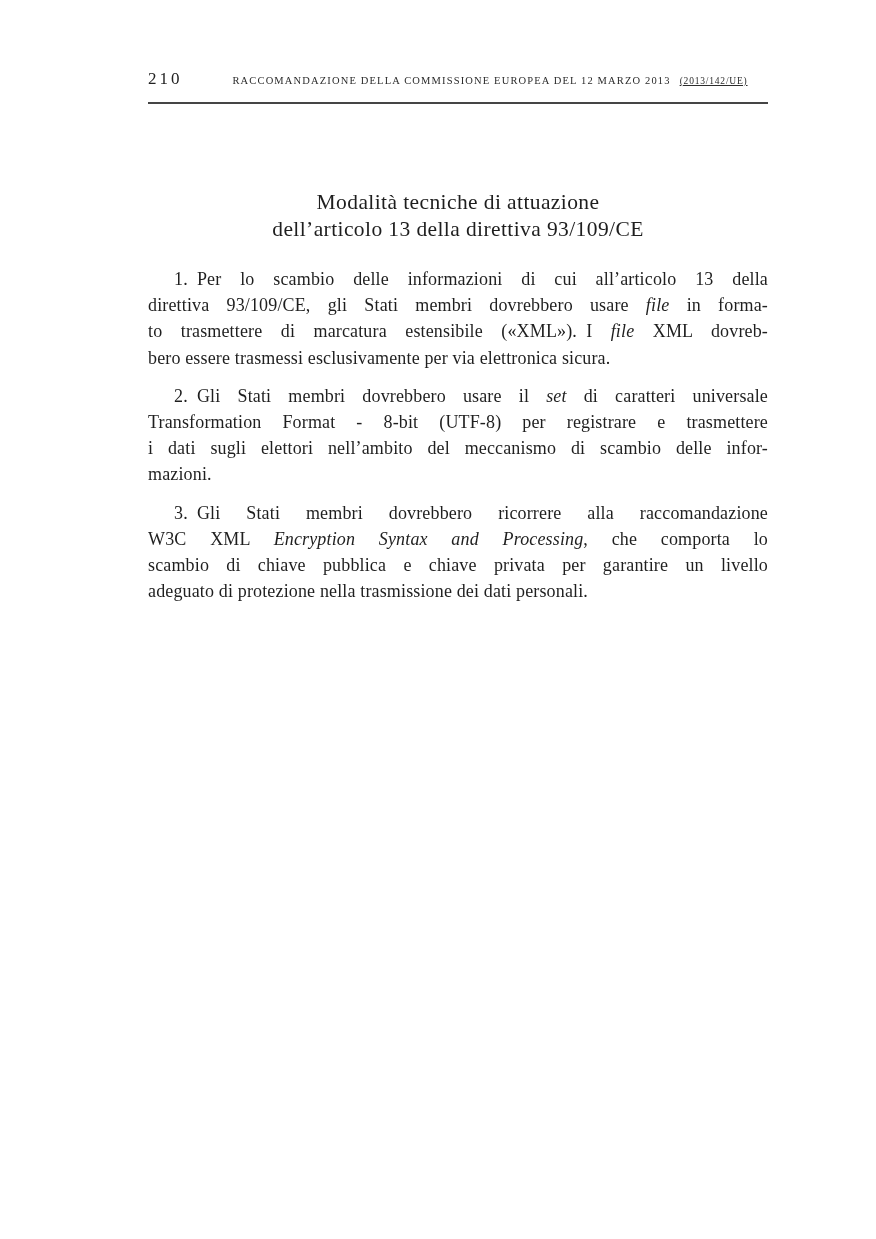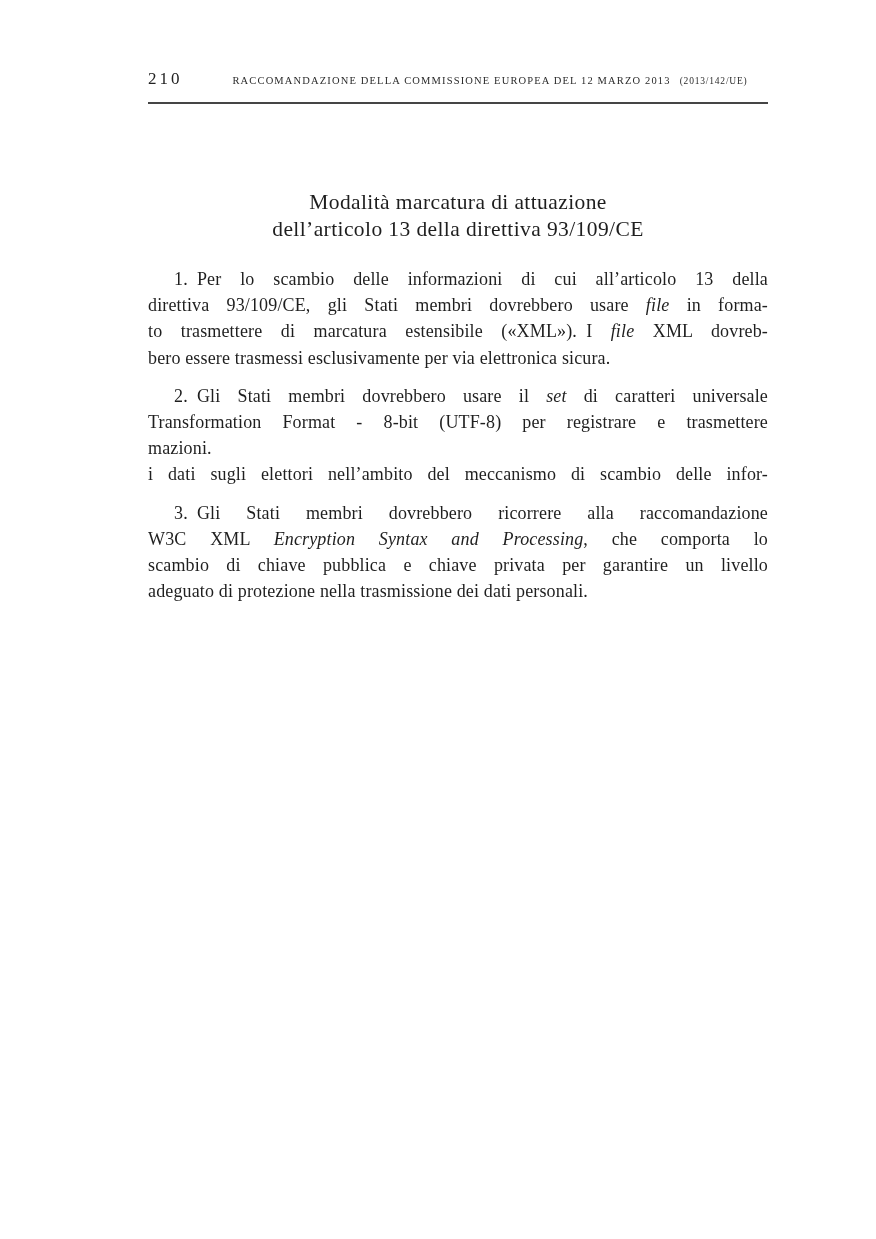--- a/index.html
+++ b/index.html
@@ -40,20 +40,21 @@
     text-align: center;
     font-size: 10.5px;
     letter-spacing: 1.15px;
     white-space: nowrap;
     color: #2b2b2b;
   }
   .running-ref {
     font-size: 9.5px;
     letter-spacing: 0.8px;
     margin-left: 9px;
+    text-decoration: underline;
   }
   .header-rule {
     position: absolute;
     left: 148px;
     top: 102px;
     width: 620px;
     height: 2px;
     background: #454545;
   }
   .annex-label {
@@ -108,36 +109,36 @@
     <span class="page-number">210</span>
     <span class="running-header">
       <span>RACCOMANDAZIONE DELLA COMMISSIONE EUROPEA DEL 12 MARZO 2013</span><span class="running-ref">(2013/142/UE)</span>
     </span>
   </div>
 
   <div class="header-rule"></div>
 
 
   <div class="doc-title">
-    <span class="title-line">Modalità marcatura di attuazione</span>
+    <span class="title-line">Modalità tecniche di attuazione</span>
     <span class="title-line">dell’articolo 13 della direttiva 93/109/CE</span>
   </div>
 
   <div class="body-text">
       <p class="para">
         <span class="line first"><span>1. Per lo scambio delle informazioni di cui all’articolo 13 della</span></span>
         <span class="line"><span>direttiva 93/109/CE, gli Stati membri dovrebbero usare </span><span class="seg-italic">file</span><span> in forma-</span></span>
         <span class="line"><span>to trasmettere di marcatura estensibile («XML»). I </span><span class="seg-italic">file</span><span> XML dovreb-</span></span>
         <span class="line last"><span>bero essere trasmessi esclusivamente per via elettronica sicura.</span></span>
       </p>
       <p class="para">
         <span class="line first"><span>2. Gli Stati membri dovrebbero usare il </span><span class="seg-italic">set</span><span> di caratteri universale</span></span>
         <span class="line"><span>Transformation Format - 8-bit (UTF-8) per registrare e trasmettere</span></span>
+        <span class="line"><span>i dati sugli elettori nell’ambito del meccanismo di scambio delle infor-</span></span>
         <span class="line last"><span>mazioni.</span></span>
-        <span class="line"><span>i dati sugli elettori nell’ambito del meccanismo di scambio delle infor-</span></span>
       </p>
       <p class="para">
         <span class="line first"><span>3. Gli Stati membri dovrebbero ricorrere alla raccomandazione</span></span>
         <span class="line"><span>W3C XML </span><span class="seg-italic">Encryption Syntax and Processing</span><span>, che comporta lo</span></span>
         <span class="line"><span>scambio di chiave pubblica e chiave privata per garantire un livello</span></span>
         <span class="line last"><span>adeguato di protezione nella trasmissione dei dati personali.</span></span>
       </p>
     </div>
 
 </div>

